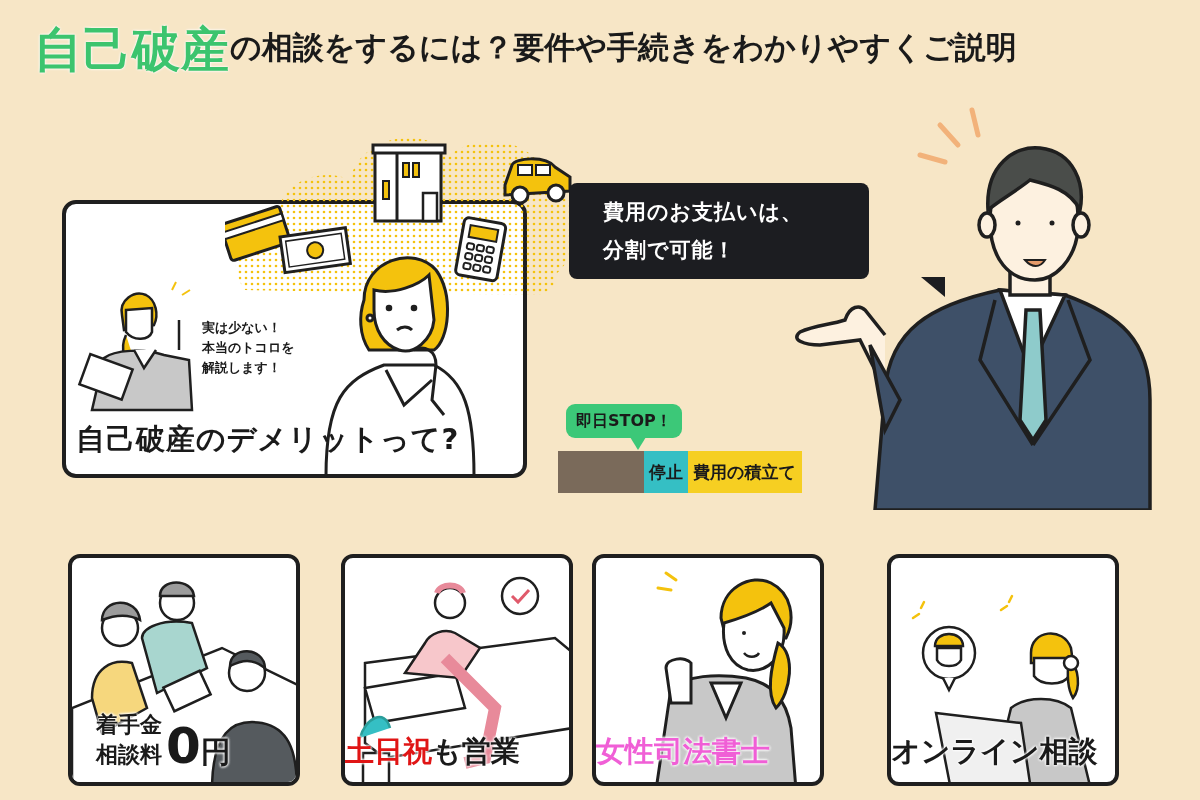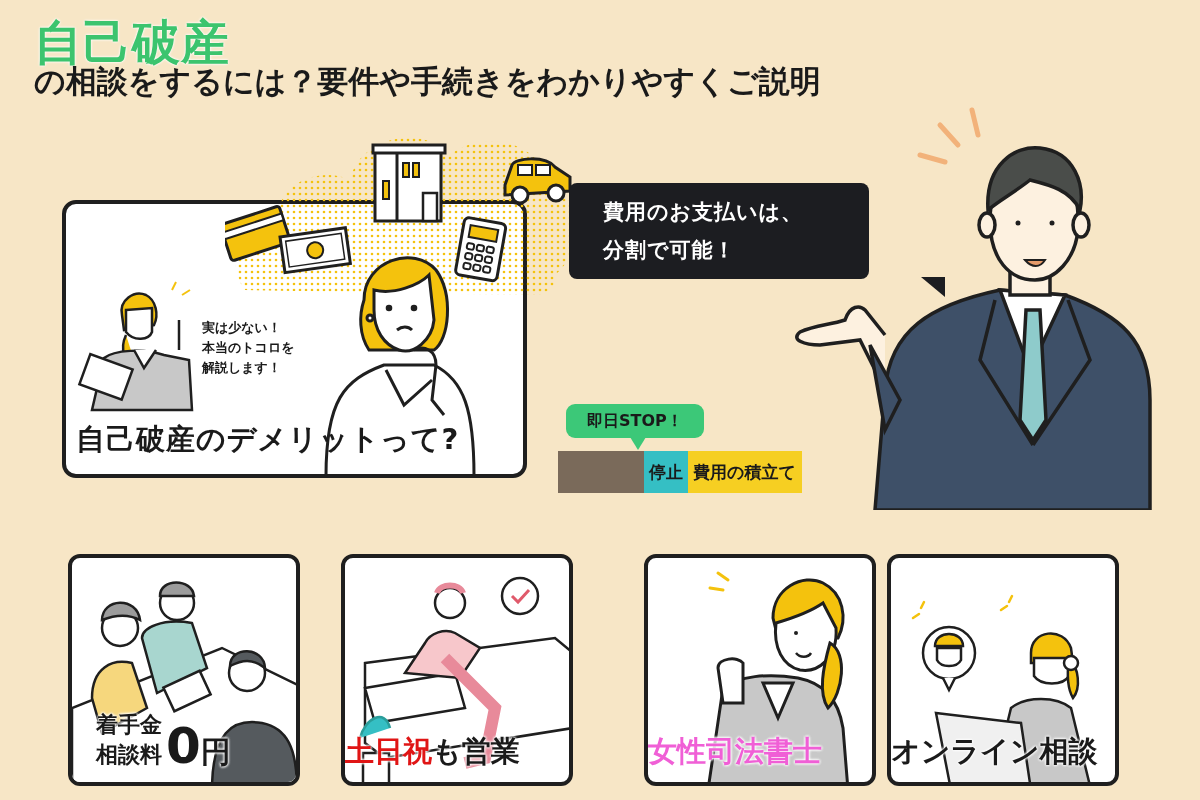--- a/index.html
+++ b/index.html
@@ -1,35 +1,35 @@
 <!DOCTYPE html>
 <html><head>
 <meta charset="utf-8">
 <style>
   * { box-sizing: border-box; margin: 0; padding: 0; }
   html, body { width: 1200px; height: 800px; overflow: hidden; }
   body { background: #f7e6c6; font-family: "DejaVu Sans", "Liberation Sans", sans-serif; position: relative; color: #1a1a1a; }
 
-  .headline { position: absolute; left: 34px; top: 18px; height: 62px; display: flex; align-items: flex-start; white-space: nowrap; flex-direction: column; }
+  .headline { position: absolute; left: 34px; top: 18px; height: 62px; display: flex; align-items: center; white-space: nowrap; }
   .headline .accent { color: #3cc46e; font-size: 48px; font-weight: bold; line-height: 1; letter-spacing: 1px; text-shadow: 0 0 2px #fff, 0 0 3px #fff; }
   .headline .rest { font-size: 31px; font-weight: bold; line-height: 1; margin-left: 0; margin-bottom: 4px; }
 
   
   .demerit-card { position: absolute; left: 62px; top: 200px; width: 465px; height: 278px; background: #fff; border: 4px solid #1f1f1f; border-radius: 14px; overflow: visible; }
   .thought-cloud { position: absolute; left: 225px; top: 125px; width: 360px; height: 170px; }
   .demerit-note { position: absolute; left: 202px; top: 318px; font-size: 13px; font-weight: bold; line-height: 20px; }
   .demerit-title { position: absolute; left: 76px; top: 420px; font-size: 29px; font-weight: bold; letter-spacing: 1px; white-space: nowrap; }
 
   
   .speech { position: absolute; left: 569px; top: 183px; width: 300px; height: 96px; background: #1c1d21; border-radius: 8px; color: #fff; padding: 10px 0 0 34px; }
   .speech .line { font-size: 21px; font-weight: bold; line-height: 38px; letter-spacing: 1px; }
   .speech-tail { position: absolute; left: 921px; top: 277px; width: 0; height: 0; border-top: 20px solid #1c1d21; border-left: 24px solid transparent; }
 
   
-  .stop-badge { position: absolute; left: 566px; top: 404px; height: 34px; padding: 0 21px; background: #3cc878; border-radius: 9px; font-size: 16px; font-weight: bold; line-height: 34px; color: #1a1a1a; }
+  .stop-badge { position: absolute; left: 566px; top: 404px; height: 34px; padding: 0 10px; background: #3cc878; border-radius: 9px; font-size: 16px; font-weight: bold; line-height: 34px; color: #1a1a1a; }
   .stop-badge-tail { position: absolute; left: 630px; top: 437px; width: 0; height: 0; border-left: 8px solid transparent; border-right: 8px solid transparent; border-top: 13px solid #3cc878; }
   .bar-row { position: absolute; left: 558px; top: 451px; height: 42px; display: flex; border-radius: 18px; }
   .bar-seg { height: 42px; font-size: 17px; font-weight: bold; line-height: 42px; padding: 0 5px; white-space: nowrap; }
 
   
   .feature { position: absolute; top: 554px; width: 232px; height: 232px; background: #fff; border: 4px solid #1f1f1f; border-radius: 12px; overflow: hidden; }
   .feature svg { position: absolute; left: 0; top: 0; }
   .feature .label { position: absolute; left: 0; right: 0; bottom: 10px; font-size: 29px; font-weight: bold; white-space: nowrap; text-shadow: 0 0 3px #fff, 0 0 3px #fff, 0 0 3px #fff; margin-top: 12px; }
   .fee-label { position: absolute; left: 24px; bottom: 12px; display: flex; align-items: flex-end; text-shadow: 0 0 3px #fff, 0 0 3px #fff, 0 0 3px #fff; }
   .fee-label .stack { font-size: 22px; font-weight: bold; line-height: 30px; }
@@ -221,21 +221,21 @@
       <path d="M100,100 L150,150 L140,200 L120,205" stroke="#e88a9a" stroke-width="12"></path>
       <path d="M15,180 C20,160 40,150 45,170" stroke="#2a9d9a" fill="#35bfc4"></path>
       <rect x="18" y="195" width="26" height="37" fill="#fff"></rect>
     </g>
   </svg>
   <div class="label">
     <span style="color:#e01515">土日祝</span><span>も営業</span>
   </div>
 </div>
 
-<div class="feature" style="left:644px">
+<div class="feature" style="left:592px">
   <svg width="232" height="232" viewBox="0 0 232 232">
     <g stroke="#f4c20d" stroke-width="3" stroke-linecap="round">
         <line x1="70" y1="15" x2="80" y2="22"></line>
         <line x1="62" y1="30" x2="75" y2="32"></line>
       </g>
     <g stroke="#1f1f1f" stroke-width="3">
       <path d="M60,232 L75,130 C90,118 120,115 150,120 C175,125 190,140 195,170 L200,232 Z" fill="#c8c8c8"></path>
       <path d="M115,125 L130,160 L145,125 Z" fill="#fff"></path>
       <path d="M125,60 C125,30 155,15 175,25 C195,35 200,60 190,80 L130,80 Z" fill="#f4c20d"></path>
       <path d="M128,65 C145,60 165,52 175,45 L188,70 C190,100 170,115 152,112 C135,108 125,90 128,65 Z" fill="#fff"></path>

